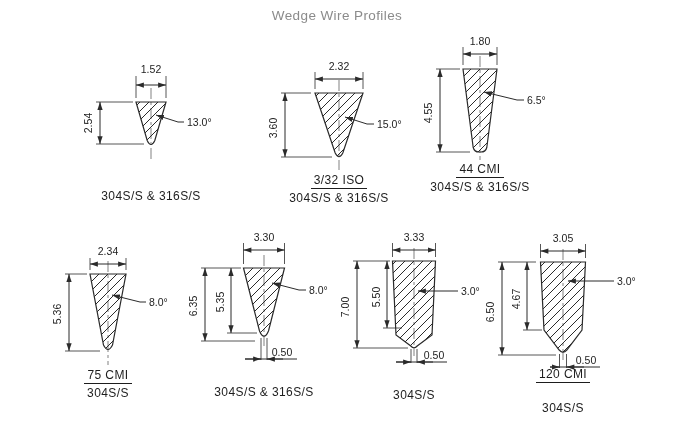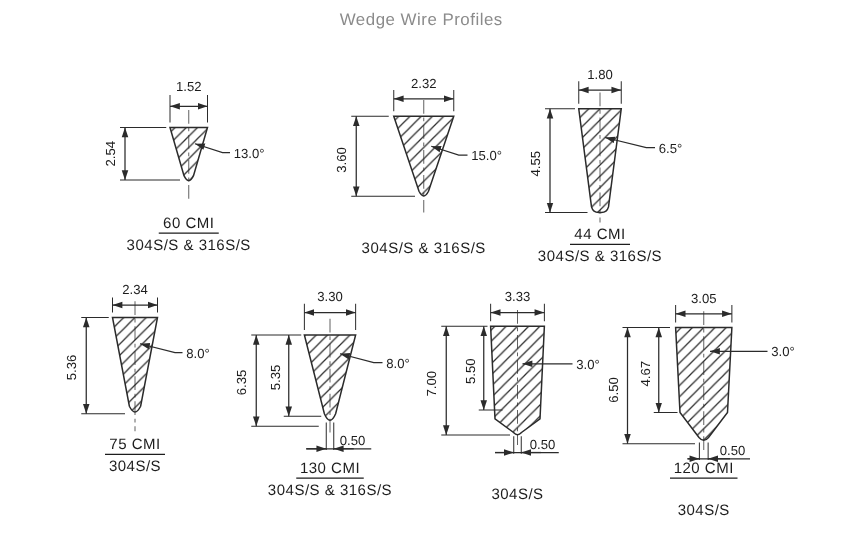--- a/index.html
+++ b/index.html
@@ -45,21 +45,20 @@
       <g>
         <path class="ext" d="M20,44 H57 M20,86 H68"></path>
         <line class="dim" x1="24" y1="44" x2="24" y2="86" marker-start="url(#ar1)" marker-end="url(#ar1)"></line>
         <text transform="translate(16,65) rotate(-90)" text-anchor="middle">2.54</text>
       </g>
       <g>
         <path class="dim" d="M108,64 L102,64 L80,57" marker-end="url(#ar1)"></path>
         <text x="111" y="68">13.0°</text>
       </g>
     </svg>
-    <div class="plabel pname" style="top:113px"><span>60 CMI</span></div>
     <div class="plabel" style="top:131px">304S/S &amp; 316S/S</div>
   </div>
 
   <div class="profile" style="left:264px;top:58px;width:150px;height:160px">
     <svg width="150" height="114">
       <defs>
         <marker id="ar2" viewBox="0 0 10 8" refX="9" refY="4" markerWidth="9" markerHeight="7" orient="auto-start-reverse">
             <path d="M0,1 L9,4 L0,7 Z" fill="#2b2b2b"></path>
           </marker>
         <pattern id="h2" patternUnits="userSpaceOnUse" width="9" height="9">
@@ -76,24 +75,25 @@
       <g>
         <path class="ext" d="M17,35 H47 M17,99 H68"></path>
         <line class="dim" x1="21" y1="35" x2="21" y2="99" marker-start="url(#ar2)" marker-end="url(#ar2)"></line>
         <text transform="translate(13,70) rotate(-90)" text-anchor="middle">3.60</text>
       </g>
       <g>
         <path class="dim" d="M110,66 L103,66 L81,59" marker-end="url(#ar2)"></path>
         <text x="113" y="70">15.0°</text>
       </g>
     </svg>
+    <div class="plabel pname" style="top:115px"><span>3/32 ISO</span></div>
     <div class="plabel" style="top:133px">304S/S &amp; 316S/S</div>
   </div>
 
-  <div class="profile" style="left:420px;top:48px;width:120px;height:170px">
+  <div class="profile" style="left:420px;top:30px;width:120px;height:170px">
     <svg width="140" height="130">
       <defs>
         <marker id="ar3" viewBox="0 0 10 8" refX="9" refY="4" markerWidth="9" markerHeight="7" orient="auto-start-reverse">
             <path d="M0,1 L9,4 L0,7 Z" fill="#2b2b2b"></path>
           </marker>
         <pattern id="h3" patternUnits="userSpaceOnUse" width="9" height="9">
             <path d="M-2,2 L2,-2 M0,9 L9,0 M7,11 L11,7" stroke="#2b2b2b" stroke-width="1"></path>
           </pattern>
       </defs>
       <line class="cl" x1="60" y1="26" x2="60" y2="130"></line>
@@ -110,21 +110,21 @@
       </g>
       <g>
         <path class="dim" d="M104,70 L97,70 L64,62" marker-end="url(#ar3)"></path>
         <text x="107" y="74">6.5°</text>
       </g>
     </svg>
     <div class="plabel pname" style="top:132px"><span>44 CMI</span></div>
     <div class="plabel" style="top:150px">304S/S &amp; 316S/S</div>
   </div>
 
-  <div class="profile" style="left:48px;top:224px;width:120px;height:160px">
+  <div class="profile" style="left:48px;top:244px;width:120px;height:160px">
     <svg width="130" height="122">
       <defs>
         <marker id="ar4" viewBox="0 0 10 8" refX="9" refY="4" markerWidth="9" markerHeight="7" orient="auto-start-reverse">
             <path d="M0,1 L9,4 L0,7 Z" fill="#2b2b2b"></path>
           </marker>
         <pattern id="h4" patternUnits="userSpaceOnUse" width="9" height="9">
             <path d="M-2,2 L2,-2 M0,9 L9,0 M7,11 L11,7" stroke="#2b2b2b" stroke-width="1"></path>
           </pattern>
       </defs>
       <line class="cl" x1="60" y1="17" x2="60" y2="121"></line>
@@ -180,21 +180,20 @@
         <text x="124" y="66">8.0°</text>
       </g>
       <g>
         <path class="ext" d="M76,110 V132 M82,110 V132"></path>
         <line class="dim" x1="60" y1="131" x2="112" y2="131"></line>
         <line class="dim" x1="60" y1="131" x2="76" y2="131" marker-end="url(#ar5)"></line>
         <line class="dim" x1="98" y1="131" x2="82" y2="131" marker-end="url(#ar5)"></line>
         <text x="97" y="128" text-anchor="middle">0.50</text>
       </g>
     </svg>
-    <div class="plabel pname" style="top:139px"><span>130 CMI</span></div>
     <div class="plabel" style="top:157px">304S/S &amp; 316S/S</div>
   </div>
 
   <div class="profile" style="left:330px;top:228px;width:168px;height:178px">
     <svg width="168" height="140">
       <defs>
         <marker id="ar6" viewBox="0 0 10 8" refX="9" refY="4" markerWidth="9" markerHeight="7" orient="auto-start-reverse">
             <path d="M0,1 L9,4 L0,7 Z" fill="#2b2b2b"></path>
           </marker>
         <pattern id="h6" patternUnits="userSpaceOnUse" width="9" height="9">

